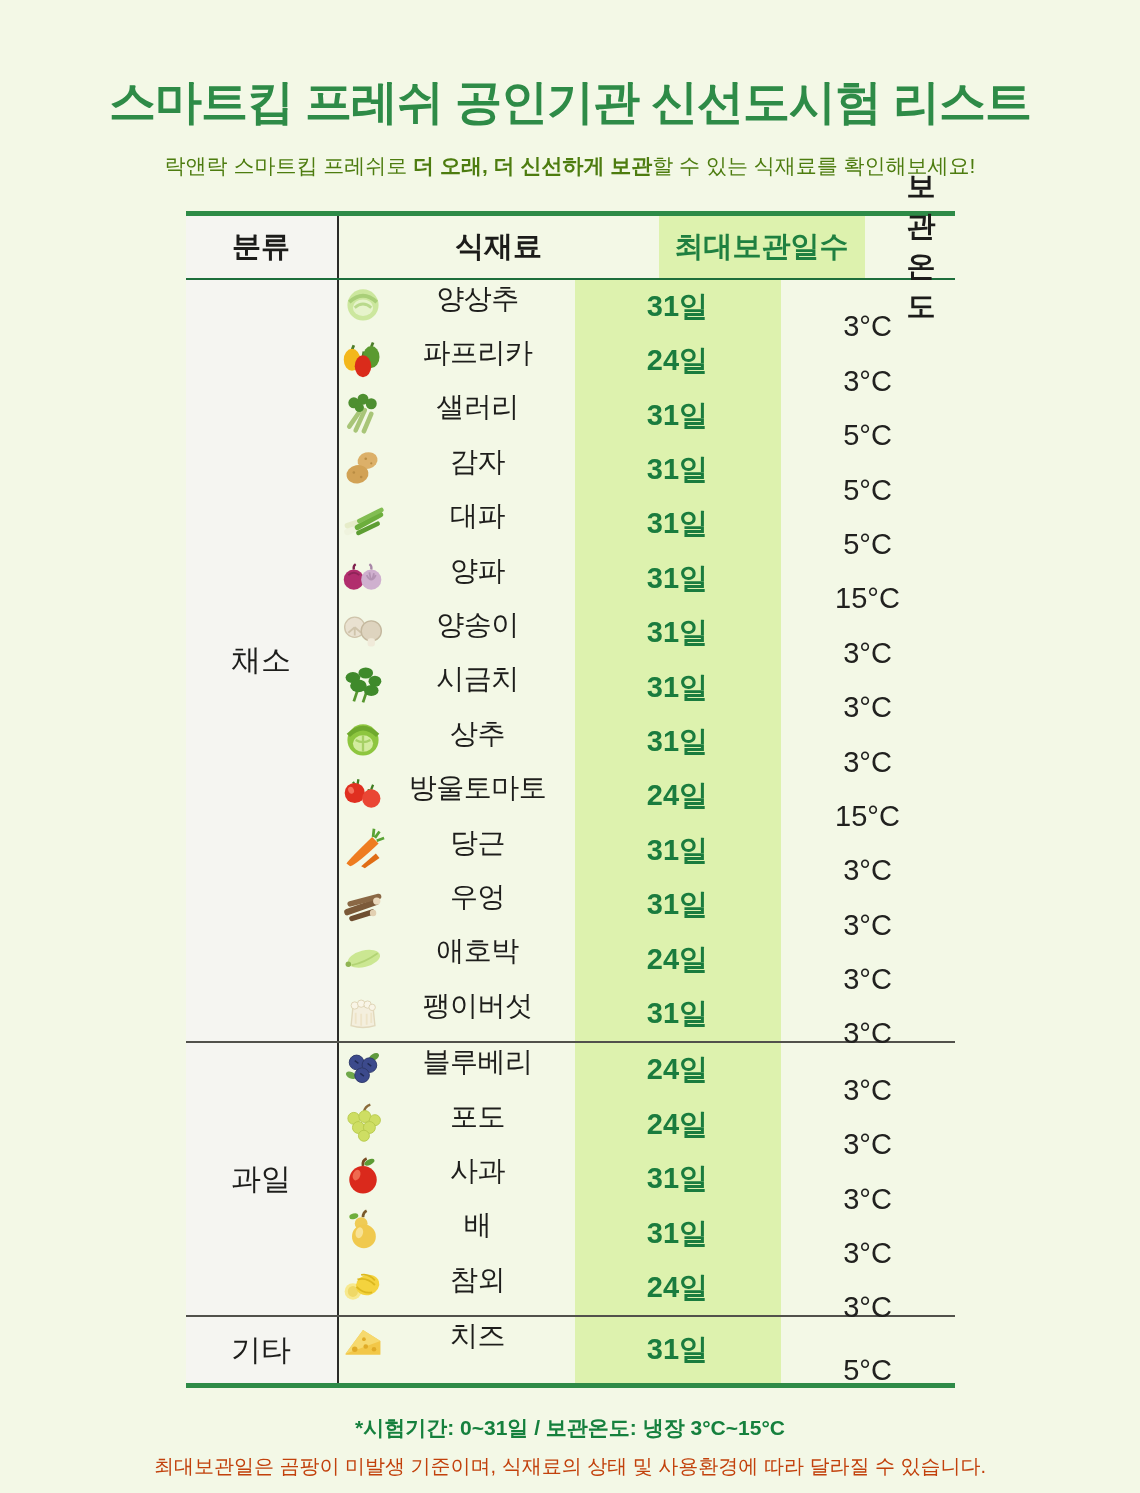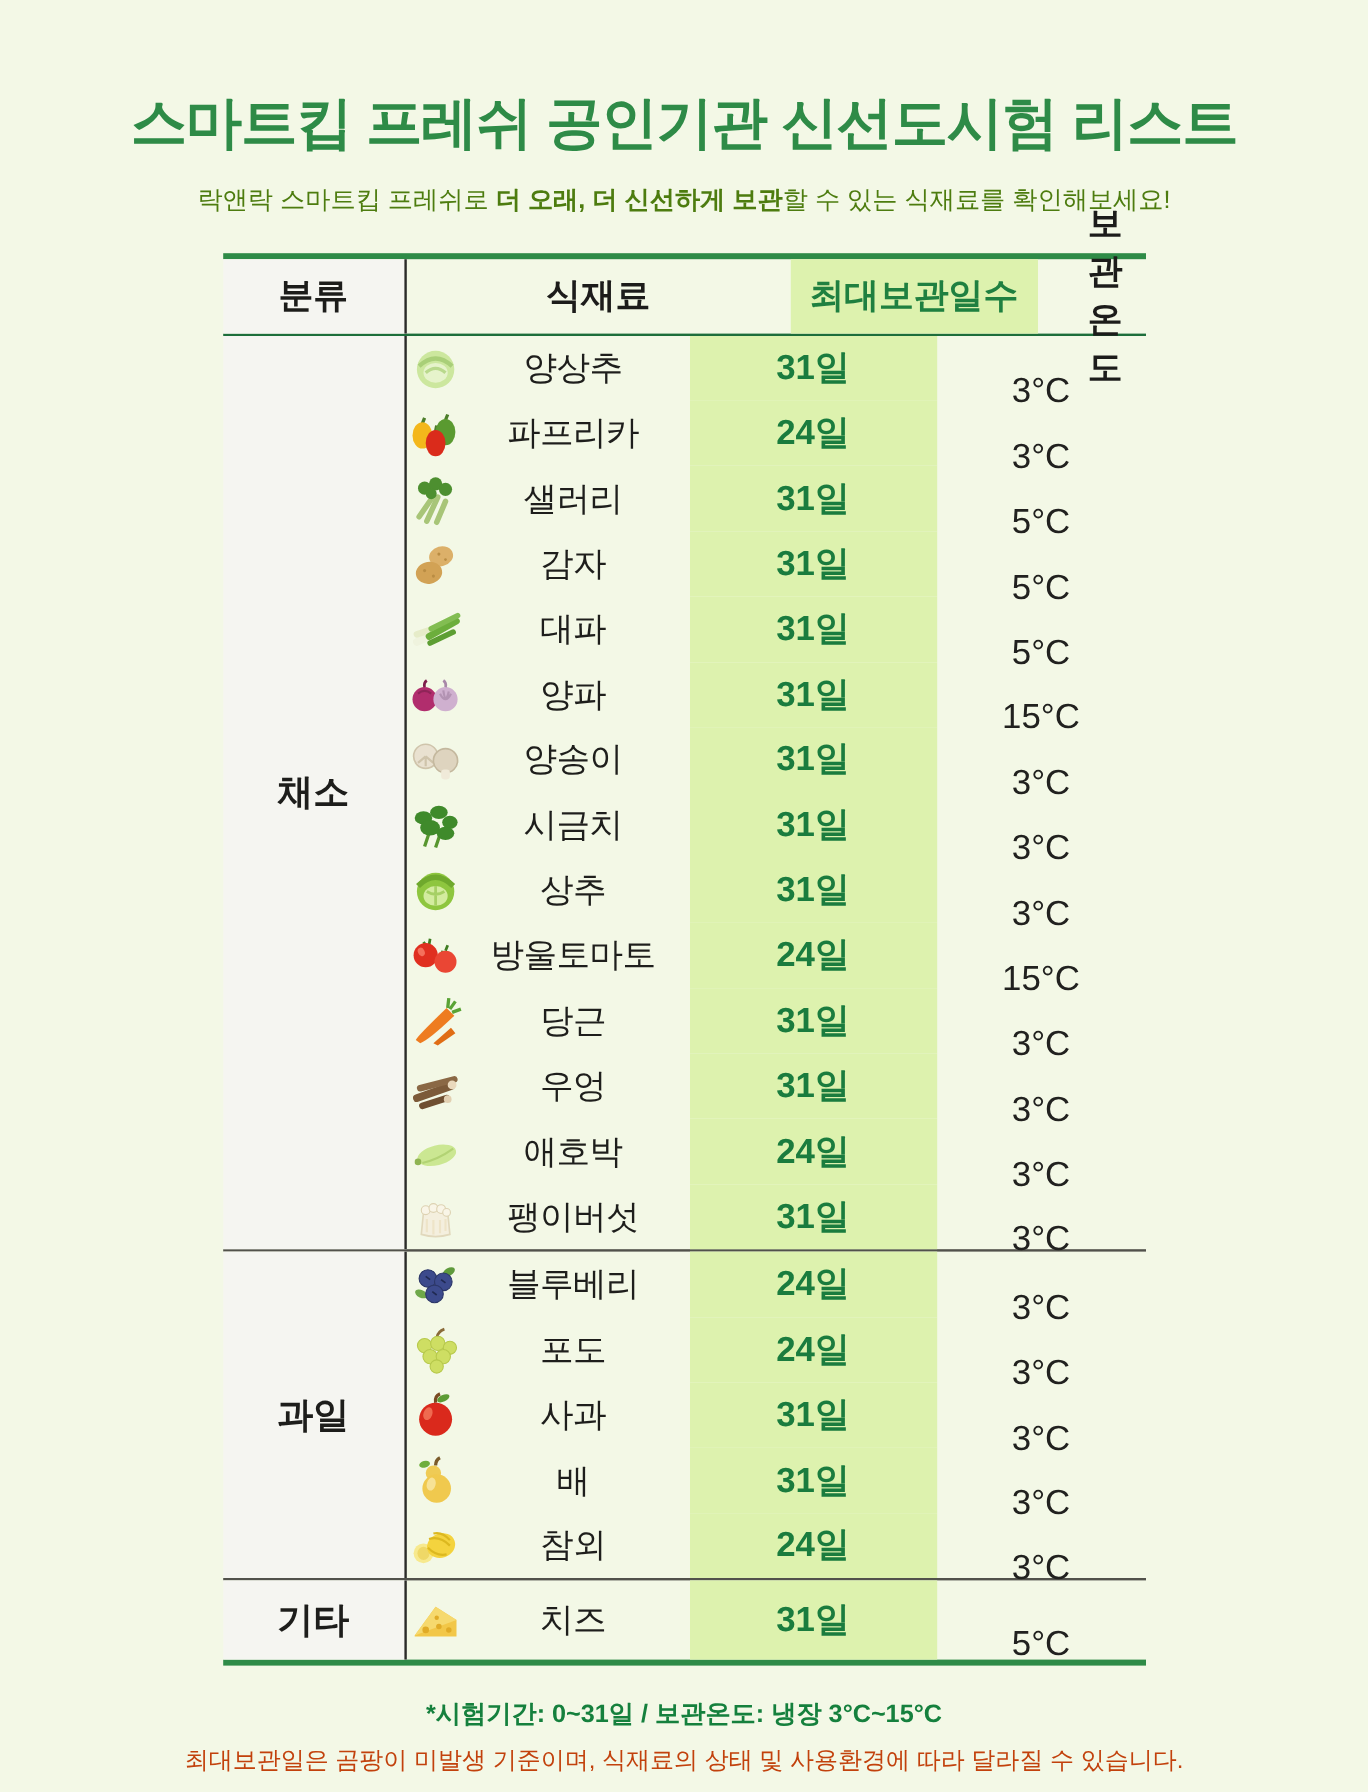--- a/index.html
+++ b/index.html
@@ -52,28 +52,28 @@
   .h-ingredient{width:236px;}
   .h-days{width:206px;background:var(--hl);color:#1f8040;}
   .h-temp{flex:1;}
   .section{display:flex;border-top:2px solid #51514b;}
   .section:first-of-type{border-top:none;}
   .category-cell{
     width:153px;
     background:var(--catbg);
     border-right:2px solid #2b2b28;
     display:flex;align-items:center;justify-content:center;
-    font-weight:bold;font-size:30px;color:#1d1d1b;
+    font-weight:normal;font-size:30px;color:#1d1d1b;
   }
   .rows{flex:1;display:flex;flex-direction:column;}
   .row{display:flex;height:54.4px;}
   .section:last-of-type .row{height:66px;}
   .ingredient-cell{
     width:236px;
-    display:flex;align-items:center;
+    display:flex;
   }
   .icon{
     width:48px;height:48px;flex:none;
     display:flex;align-items:center;justify-content:center;
   }
   .food-name{
     flex:1;text-align:center;
     font-size:28px;font-weight:500;color:#1e1e1c;
     letter-spacing:-0.5px;
     padding-right:6px;

